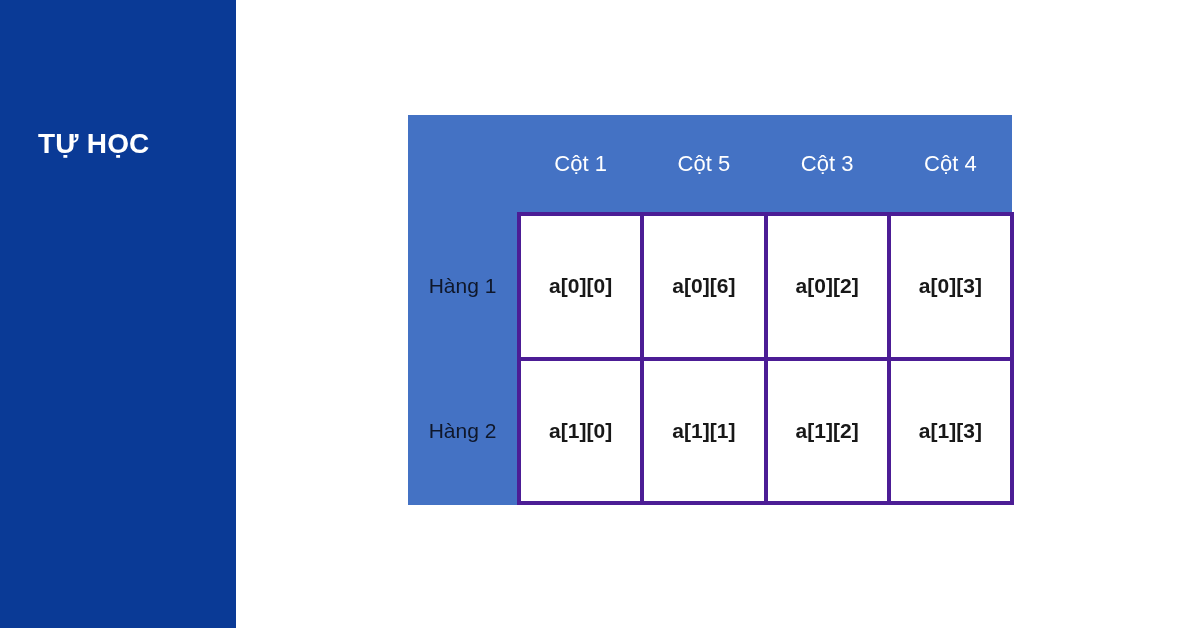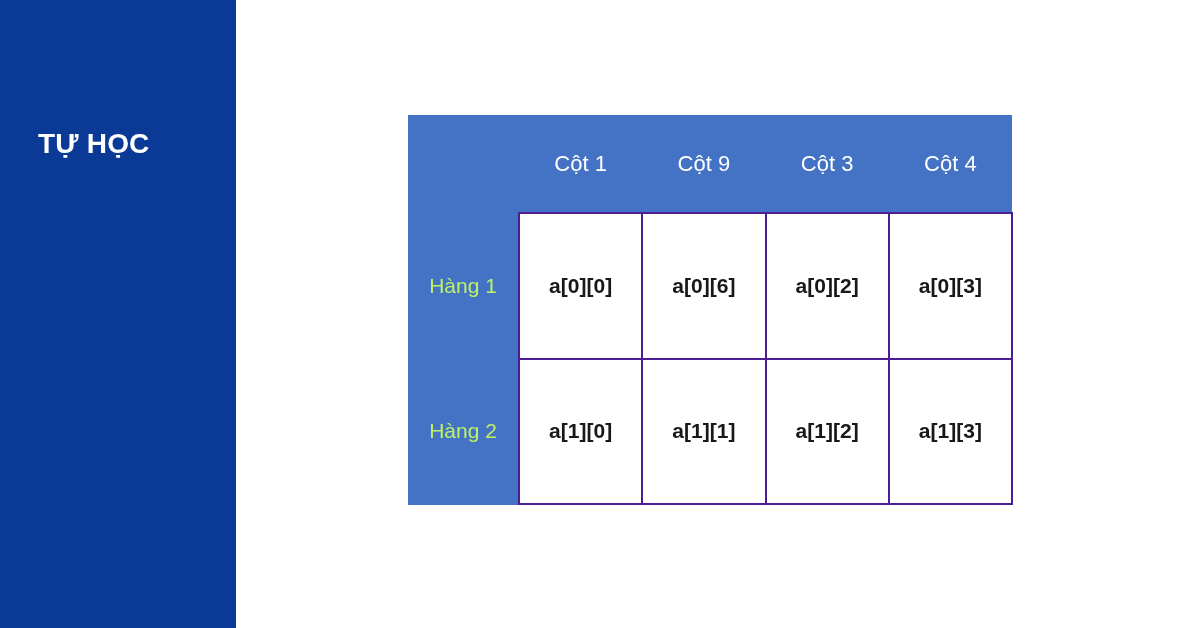--- a/index.html
+++ b/index.html
@@ -78,35 +78,35 @@
     background: #4472C4;
     border: none;
   }
   .corner-cell {
     background: #4472C4;
     border: none;
   }
 
   
   .row-label {
-    color: #bef264;
+    color: #0f172a;
     font-size: 21px;
     font-weight: normal;
     background: #4472C4;
     border: none;
   }
 
   
   .data-cell {
     height: 98px;
     background: #ffffff;
     color: #181818;
     font-size: 21px;
     font-weight: bold;
-    border: 2px solid #4c1d95;
+    border: 4px solid #4c1d95;
   }
 </style>
 </head>
 <body>
 
 <div id="brand-sidebar">
   <div id="brand-title">
     <span class="brand-line">TỰ HỌC</span>
   </div>
 </div>
@@ -117,21 +117,21 @@
       <col class="rowlabel-col">
       <col class="data-col">
       <col class="data-col">
       <col class="data-col">
       <col class="data-col">
     </colgroup>
     <thead>
       <tr>
         <th class="corner-cell"></th>
         <th class="col-header">Cột 1</th>
-        <th class="col-header">Cột 9</th>
+        <th class="col-header">Cột 5</th>
         <th class="col-header">Cột 3</th>
         <th class="col-header">Cột 4</th>
       </tr>
     </thead>
     <tbody>
       <tr>
         <th class="row-label">Hàng 1</th>
         <td class="data-cell">a[0][0]</td>
         <td class="data-cell">a[0][6]</td>
         <td class="data-cell">a[0][2]</td>

